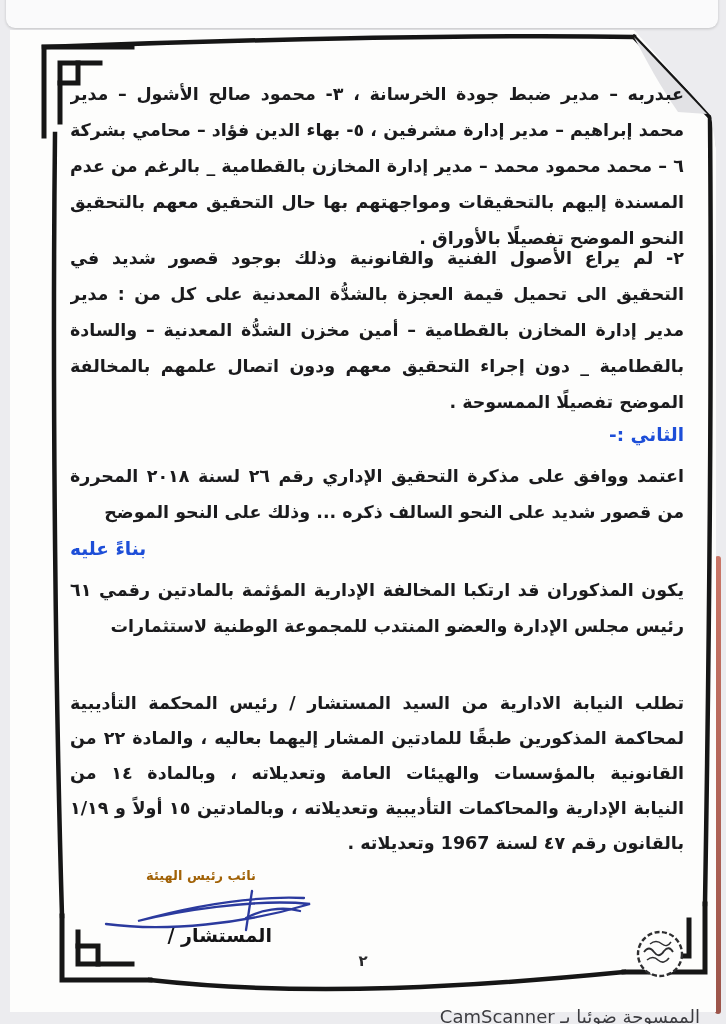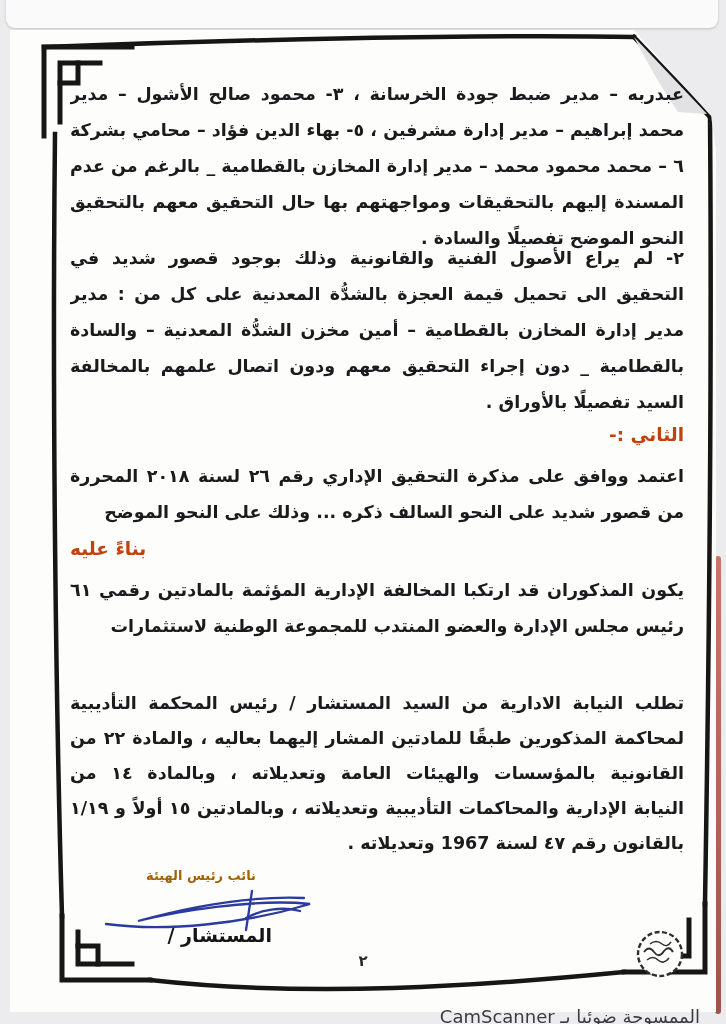--- a/index.html
+++ b/index.html
@@ -33,21 +33,21 @@
     color:#1b1b1d;font-weight:700;font-size:17.5px;
   }
   .tline{
     height:36px;line-height:36px;overflow:hidden;white-space:normal;
     text-align:justify;text-align-last:justify;
   }
   .tline.short{text-align:right;text-align-last:right;}
   .t-item2 .tline{height:36px;}
   .t-therefore .tline{height:35px;line-height:35px;}
   .heading{position:absolute;left:60px;width:614px;direction:rtl;
-    color:#c2410c;font-weight:800;font-size:18.5px;line-height:30px;}
+    color:#1d4ed8;font-weight:800;font-size:18.5px;line-height:30px;}
   .heading.center{text-align:left;}
   .heading.right{text-align:right;}
   .dateline{
     position:absolute;left:360px;top:830px;width:232px;direction:rtl;text-align:right;
     color:#1b1b1d;font-weight:700;font-size:17.5px;
   }
   .sig-title{
     position:absolute;left:72px;top:838px;width:238px;text-align:center;direction:rtl;
     color:#a16207;font-weight:800;font-size:13px;
   }
@@ -113,29 +113,29 @@
       <path d="M 637 930 q 6 -5 11 0 q 6 5 11 -2" stroke="#2e2e30" stroke-width="1.6" fill="none"></path>
       <path d="M 640 914 q 6 -5 12 0 q 5 4 9 -2" stroke="#2e2e30" stroke-width="1.4" fill="none"></path>
     </g>
   </svg>
 
   <div class="textcol" style="top:46px">
     <div class="tline">عبدربه – مدير ضبط جودة الخرسانة ، ٣- محمود صالح الأشول – مدير إدارة خدمة عملاء ، ٤- سمير</div>
     <div class="tline">محمد إبراهيم – مدير إدارة مشرفين ، ٥- بهاء الدين فؤاد – محامي بشركة المحمودية للأمن والحراسات ،</div>
     <div class="tline">٦ – محمد محمود محمد – مدير إدارة المخازن بالقطامية _ بالرغم من عدم إحاطتهم علمًا بالمخالفة</div>
     <div class="tline">المسندة إليهم بالتحقيقات ومواجهتهم بها حال التحقيق معهم بالتحقيق الإداري سالف الذكر ... وذلك على</div>
-    <div class="tline short">النحو الموضح تفصيلًا والسادة .</div>
+    <div class="tline short">النحو الموضح تفصيلًا بالأوراق .</div>
   </div>
 
   <div class="textcol t-item2" style="top:210px">
     <div class="tline">٢- لم يراع الأصول الفنية والقانونية وذلك بوجود قصور شديد في التحقيقات تتمثل في الانتهاء بمذكرة ذلك</div>
     <div class="tline">التحقيق الى تحميل قيمة العجزة بالشدُّة المعدنية على كل من : مدير عام المخازن – مدير إدارة المتابعة –</div>
     <div class="tline">مدير إدارة المخازن بالقطامية – أمين مخزن الشدُّة المعدنية – والسادة مسئولي الأمن ليلًا بالمخزن العام</div>
     <div class="tline">بالقطامية _ دون إجراء التحقيق معهم ودون اتصال علمهم بالمخالفة المسندة إليهم ... وذلك على النحو</div>
-    <div class="tline short">السيد تفصيلًا بالأوراق .</div>
+    <div class="tline short">الموضح تفصيلًا الممسوحة .</div>
   </div>
 
   <div class="heading right" style="top:390px">الثاني :-</div>
 
   <div class="textcol" style="top:428px">
     <div class="tline">اعتمد ووافق على مذكرة التحقيق الإداري رقم ٢٦ لسنة ٢٠١٨ المحررة من قبل الأول بالرغم مما شاب التحقيق</div>
     <div class="tline short">من قصور شديد على النحو السالف ذكره ... وذلك على النحو الموضح تفصيلًا بالأوراق .</div>
   </div>
 
   <div class="heading center" style="top:504px">بناءً عليه</div>

